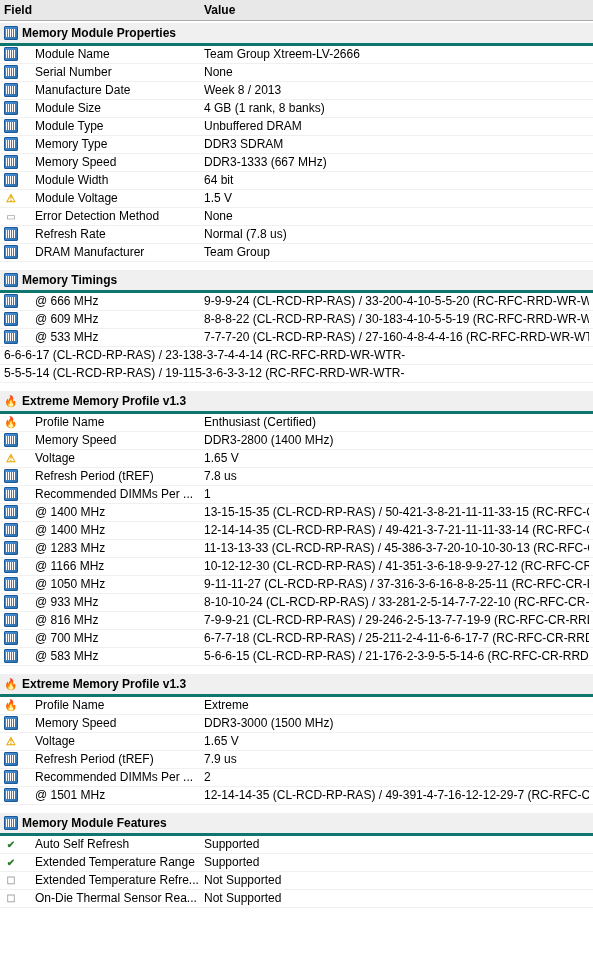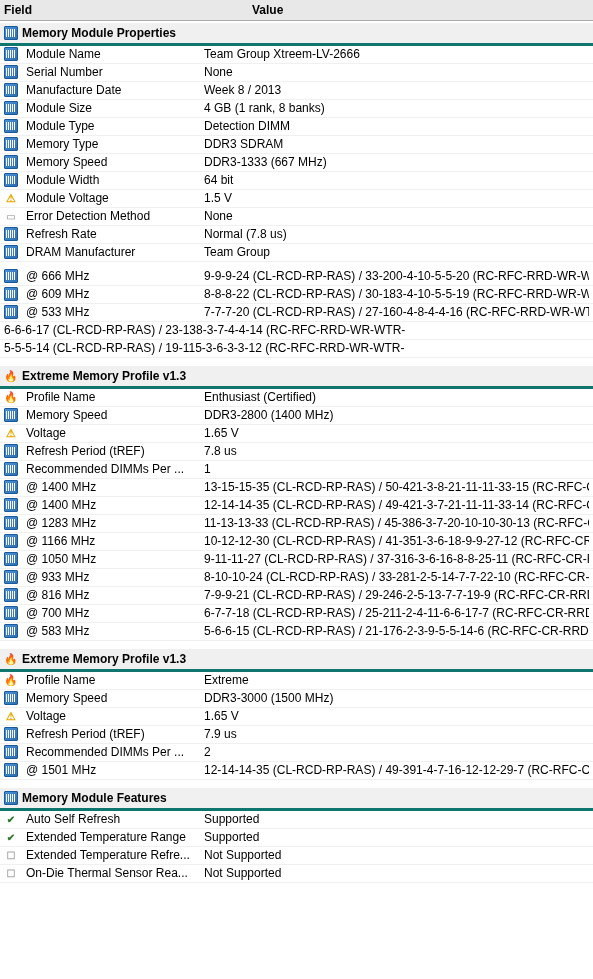--- a/index.html
+++ b/index.html
@@ -14,21 +14,21 @@
       width: 100%;
     }
     .header-row {
       display: flex;
       background: #e8e8e8;
       border-bottom: 1px solid #aaa;
       padding: 3px 4px;
       font-weight: bold;
     }
     .header-field { width: 200px; min-width: 200px; }
-    .header-value { flex: 1; margin-left: 48px; }
+    .header-value { flex: 1; }
     .row {
       display: flex;
       align-items: flex-start;
       padding: 1px 4px;
       border-bottom: 1px solid #f0f0f0;
       min-height: 18px;
     }
     .row.section-header {
       background: #f0f0f0;
       font-weight: bold;
@@ -39,21 +39,21 @@
     .row.section-header .field-col {
       display: flex;
       align-items: center;
       gap: 4px;
     }
     .field-col {
       width: 200px;
       min-width: 200px;
       display: flex;
       align-items: flex-start;
-      gap: 8px;
+      gap: 17px;
       padding-right: 4px;
       word-break: break-word;
     }
     .value-col {
       flex: 1;
       word-break: break-all;
       overflow: hidden;
       white-space: nowrap;
       text-overflow: clip;
     }
@@ -152,21 +152,21 @@
           <span class="icon icon-ram"></span>
           <span>Module Size</span>
         </div>
         <div class="value-col truncated">4 GB (1 rank, 8 banks)</div>
       </div>
       <div class="row">
         <div class="field-col">
           <span class="icon icon-ram"></span>
           <span>Module Type</span>
         </div>
-        <div class="value-col truncated">Detection DIMM</div>
+        <div class="value-col truncated">Unbuffered DRAM</div>
       </div>
       <div class="row">
         <div class="field-col">
           <span class="icon icon-ram"></span>
           <span>Memory Type</span>
         </div>
         <div class="value-col truncated">DDR3 SDRAM</div>
       </div>
       <div class="row">
         <div class="field-col">
@@ -204,20 +204,26 @@
         <div class="value-col truncated">Normal (7.8 us)</div>
       </div>
       <div class="row">
         <div class="field-col">
           <span class="icon icon-ram"></span>
           <span>DRAM Manufacturer</span>
         </div>
         <div class="value-col truncated">Team Group</div>
       </div>
       <div class="section-spacer"></div>
+      <div class="row section-header">
+        <div class="field-col">
+          <span class="icon icon-ram"></span>
+          <span>Memory Timings</span>
+        </div>
+      </div>
       <div class="row">
         <div class="field-col">
           <span class="icon icon-ram"></span>
           <span>@ 666 MHz</span>
         </div>
         <div class="value-col truncated">9-9-9-24  (CL-RCD-RP-RAS) / 33-200-4-10-5-5-20  (RC-RFC-RRD-WR-WTF</div>
       </div>
       <div class="row">
         <div class="field-col">
           <span class="icon icon-ram"></span>

